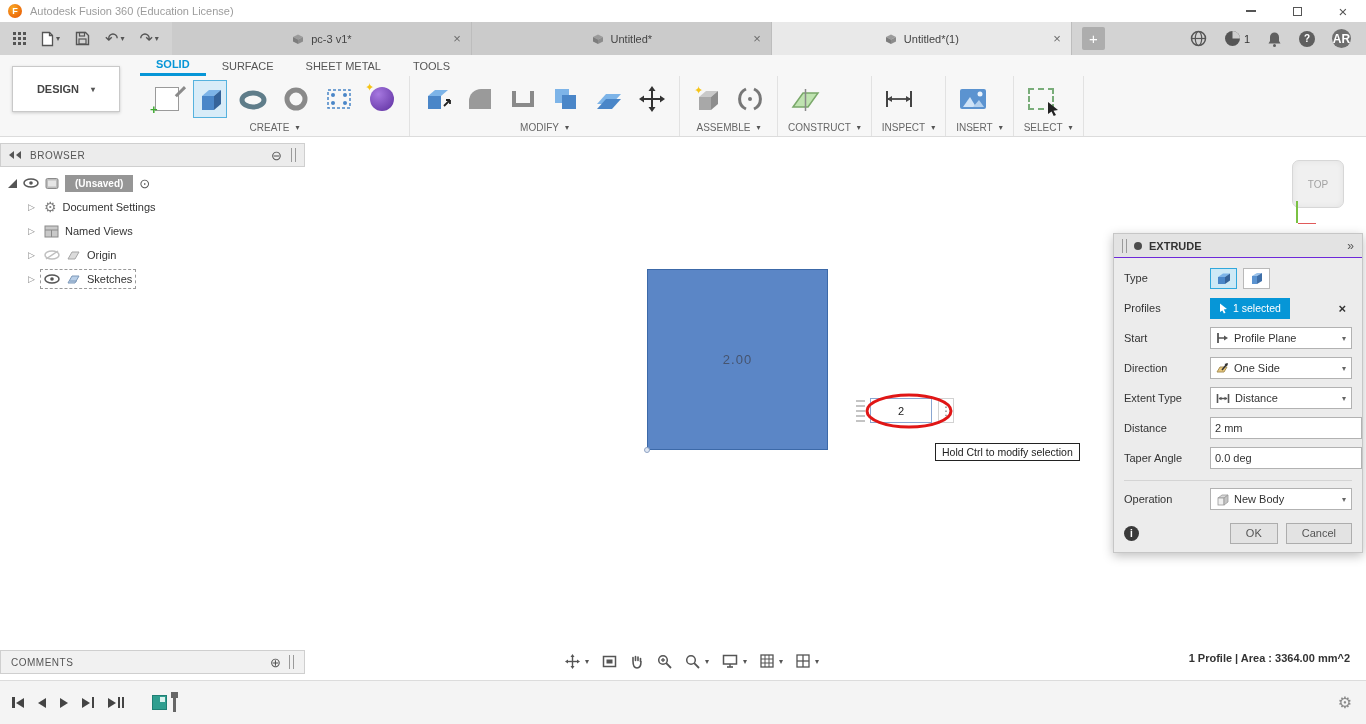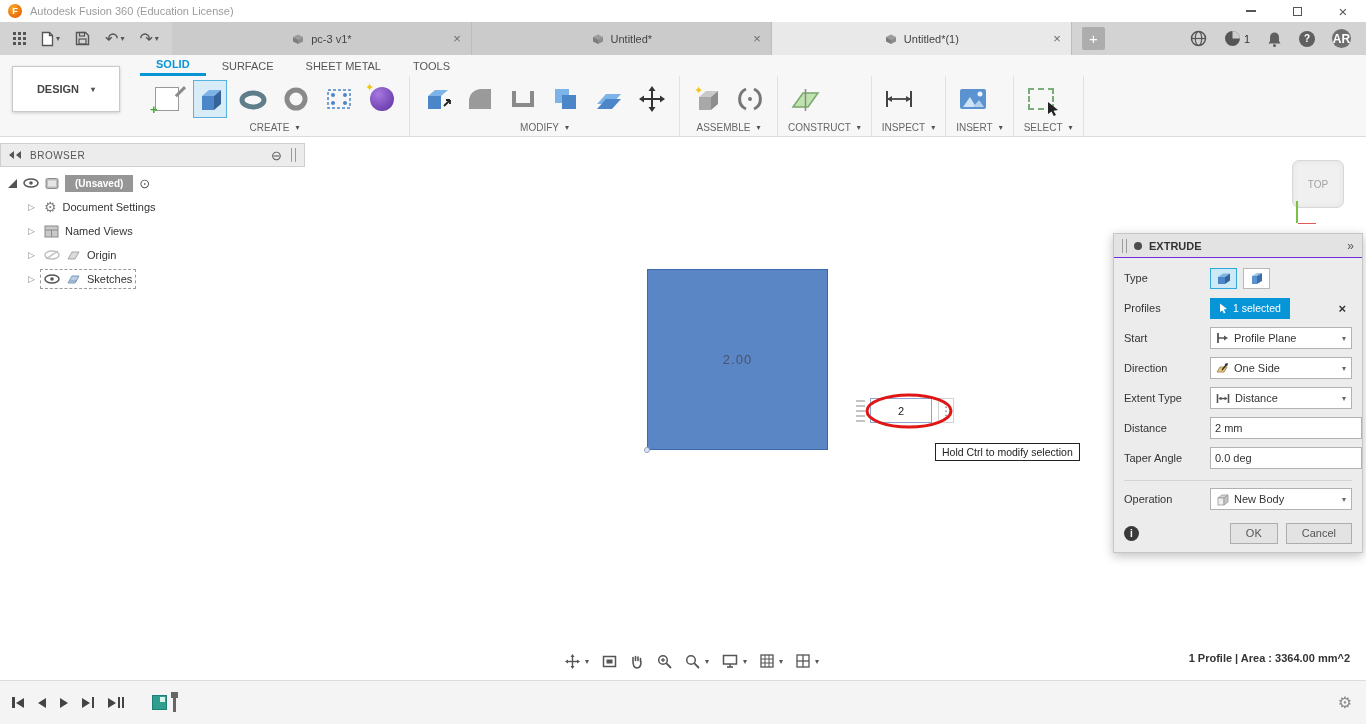--- a/index.html
+++ b/index.html
@@ -644,20 +644,25 @@
         </div>
       </div>
     </div>
     <div class="dlg-foot">
       <span class="info-badge">i</span>
       <button class="btn ok">OK</button>
       <button class="btn">Cancel</button>
     </div>
   </div>
 
+  <div class="comments">
+    <span class="panel-title">COMMENTS</span>
+    <span class="icon-glyph" style="margin-left:auto">⊕</span>
+    <span class="grip"></span>
+  </div>
 
   <div class="nav-toolbar">
     <span class="nav-item">
       <svg width="15" height="15">
           <line x1="7.5" y1="2" x2="7.5" y2="13" stroke="#555" stroke-width="1.4"></line>
           <line x1="2" y1="7.5" x2="13" y2="7.5" stroke="#555" stroke-width="1.4"></line>
           <polygon points="7.5,0 5.5,3 9.5,3" fill="#555"></polygon>
           <polygon points="7.5,15 5.5,12 9.5,12" fill="#555"></polygon>
           <polygon points="0,7.5 3,5.5 3,9.5" fill="#555"></polygon>
           <polygon points="15,7.5 12,5.5 12,9.5" fill="#555"></polygon>

